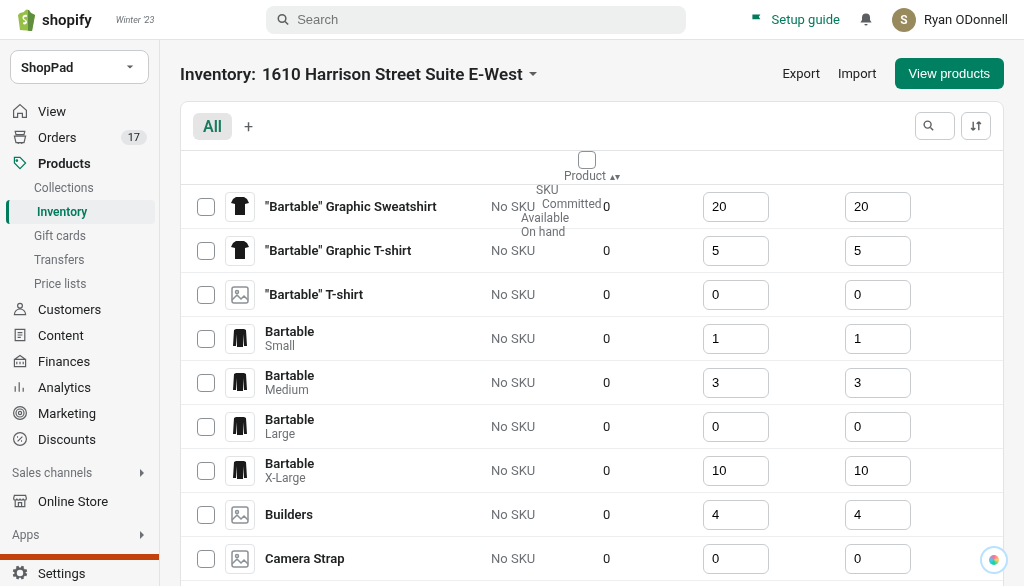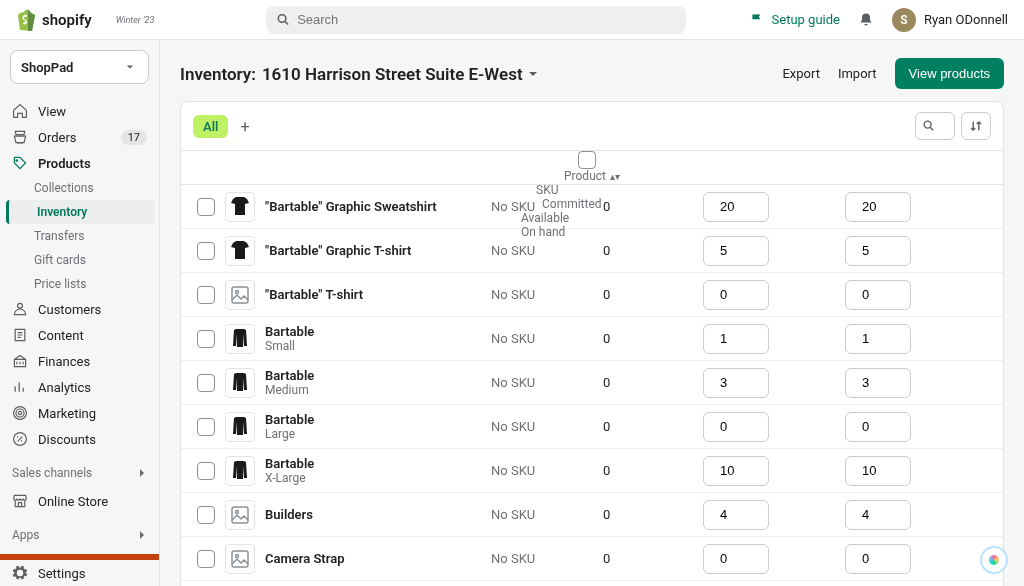--- a/index.html
+++ b/index.html
@@ -40,41 +40,41 @@
 .page-head { display: flex; align-items: center; margin-bottom: 12px; }
 .page-title { font-size: 17px; font-weight: 600; }
 .loc { font-size: 17px; font-weight: 600; margin-left: 6px; display: flex; align-items: center; gap: 5px; cursor: pointer; }
 .actions { margin-left: auto; display: flex; align-items: center; gap: 18px; }
 .text-btn { color: #202223; cursor: pointer; font-size: 13px; }
 .primary-btn { background: #008060; color: #fff; border: none; border-radius: 6px; padding: 8px 14px; font-size: 13px; font-weight: 500; cursor: pointer; }
 
 
 .card { background: #fff; border: 1px solid #e1e3e5; border-radius: 8px; }
 .tabs-row { display: flex; align-items: center; padding: 10px 12px; border-bottom: 1px solid #e1e3e5; }
-.tab { background: #bef264; color: #1a7a5f; font-weight: 600; font-size: 13px; padding: 4px 10px; border-radius: 6px; cursor: pointer; }
+.tab { background: #e5e5e5; color: #1a7a5f; font-weight: 600; font-size: 16px; padding: 4px 10px; border-radius: 6px; cursor: pointer; }
 .plus-btn { margin-left: 12px; color: #5c5f62; cursor: pointer; font-size: 16px; }
 .tool-btns { margin-left: auto; display: flex; gap: 6px; }
 .icon-btn { border: 1px solid #c9cccf; background: #fff; border-radius: 6px; height: 28px; min-width: 30px; display: flex; align-items: center; justify-content: center; color: #5c5f62; cursor: pointer; padding: 0 6px; }
 
 
 .thead { display: flex; align-items: center; height: 34px; padding: 0 16px; color: #6d7175; font-size: 12px; border-bottom: 1px solid #e1e3e5; flex-direction: column; }
 .col-check { width: 28px; }
 .col-img { width: 40px; }
 .col-prod { flex: 1; display: flex; align-items: center; gap: 4px; }
 .col-sku { width: 112px; }
 .col-com { width: 100px; }
 .col-av { width: 142px; }
 .col-oh { width: 142px; }
 .trow { display: flex; align-items: center; min-height: 44px; padding: 6px 16px; border-bottom: 1px solid #edeeef; }
 .chk { width: 18px; height: 18px; border: 1.5px solid #8c9196; border-radius: 4px; background: #fff; cursor: pointer; }
 .thumb { width: 30px; height: 30px; border: 1px solid #e1e3e5; border-radius: 4px; display: flex; align-items: center; justify-content: center; color: #8c9196; background: #fff; overflow: hidden; }
 .pname { font-weight: 600; font-size: 13px; }
 .pvar { font-size: 12px; color: #6d7175; }
 .nosku { color: #6d7175; }
-.qty { width: 66px; height: 30px; border: 1px solid #c9cccf; border-radius: 6px; padding: 0 16px; font-size: 13px; }
+.qty { width: 66px; height: 30px; border: 1px solid #c9cccf; border-radius: 6px; padding: 0 8px; font-size: 13px; }
 .sort-icon { font-size: 10px; }
 
 .fab { position: fixed; bottom: 12px; right: 16px; width: 28px; height: 28px; border-radius: 50%; background: #fff; border: 2px solid #b8e2ff; display: flex; align-items: center; justify-content: center; cursor: pointer; }
 .fab::after { content: ""; width: 10px; height: 10px; border-radius: 50%; background: conic-gradient(#ff6b9d,#ffd166,#06d6a0,#4cc9f0,#ff6b9d); }
 
 
 .ic { width: 16px; height: 16px; }
 </style>
 </head>
 <body>
@@ -138,22 +138,22 @@
         </div>
         <div class="nav-item active">
           <svg class="nav-icon" viewBox="0 0 20 20" fill="none" stroke="currentColor" stroke-width="1.5">
             <path d="M3 3h7l7 7-7 7-7-7zM6 6a1 1 0 1 0 0 2 1 1 0 0 0 0-2z"></path>
           </svg>
           <span>Products</span>
         </div>
         <div class="nav-sub">
           <div class="nav-sub-item">Collections</div>
           <div class="nav-sub-item selected">Inventory</div>
+          <div class="nav-sub-item">Gift cards</div>
           <div class="nav-sub-item">Transfers</div>
-          <div class="nav-sub-item">Gift cards</div>
           <div class="nav-sub-item">Price lists</div>
         </div>
         <div class="nav-item">
           <svg class="nav-icon" viewBox="0 0 20 20" fill="none" stroke="currentColor" stroke-width="1.5">
             <path d="M10 3a3 3 0 1 0 0 6 3 3 0 0 0 0-6zM3 17a7 7 0 0 1 14 0z"></path>
           </svg>
           <span>Customers</span>
         </div>
         <div class="nav-item">
           <svg class="nav-icon" viewBox="0 0 20 20" fill="none" stroke="currentColor" stroke-width="1.5">

